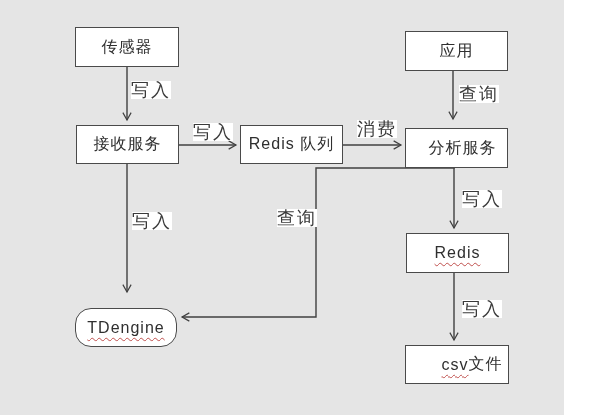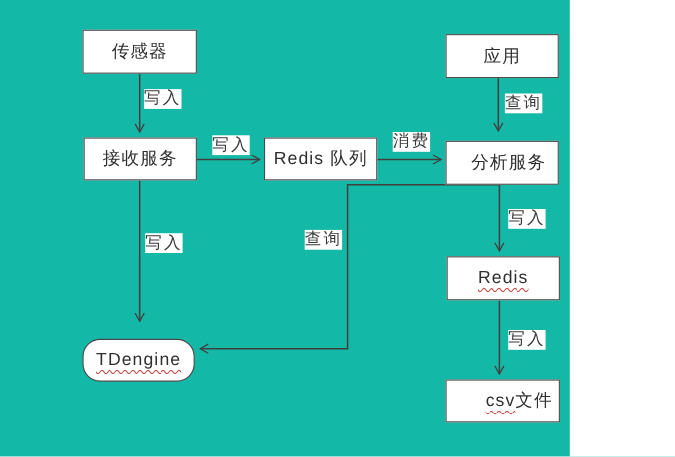--- a/index.html
+++ b/index.html
@@ -3,23 +3,23 @@
 <meta charset="utf-8">
 <style>
   html, body {
     margin: 0;
     padding: 0;
     background: #ffffff;
     font-family: "Liberation Sans", "DejaVu Sans", sans-serif;
   }
   #canvas {
     position: relative;
-    width: 518px;
+    width: 564px;
     height: 415px;
-    background: #14b8a6;
+    background: #e5e5e5;
     overflow: hidden;
   }
   #edges {
     position: absolute;
     left: 0;
     top: 0;
     width: 614px;
     height: 415px;
   }
   .node {
@@ -45,21 +45,21 @@
   .node-csv      { left: 405px; top: 345px; width: 104px; height: 39px; padding-left: 30px; }
   .squiggle {
     text-decoration: underline;
     text-decoration-style: wavy;
     text-decoration-color: #c0504d;
     text-decoration-thickness: 1px;
     text-underline-offset: 4px;
   }
   .edge-label {
     position: absolute;
-    font-size: 15px;
+    font-size: 18px;
     color: #3a3a3a;
     letter-spacing: 2px;
     background: #ffffff;
     line-height: 18px;
     white-space: nowrap;
   }
   .lbl-1 { left: 131px; top: 81px; }
   .lbl-2 { left: 193px; top: 123px; }
   .lbl-3 { left: 357px; top: 120px; }
   .lbl-4 { left: 459px; top: 85px; }

